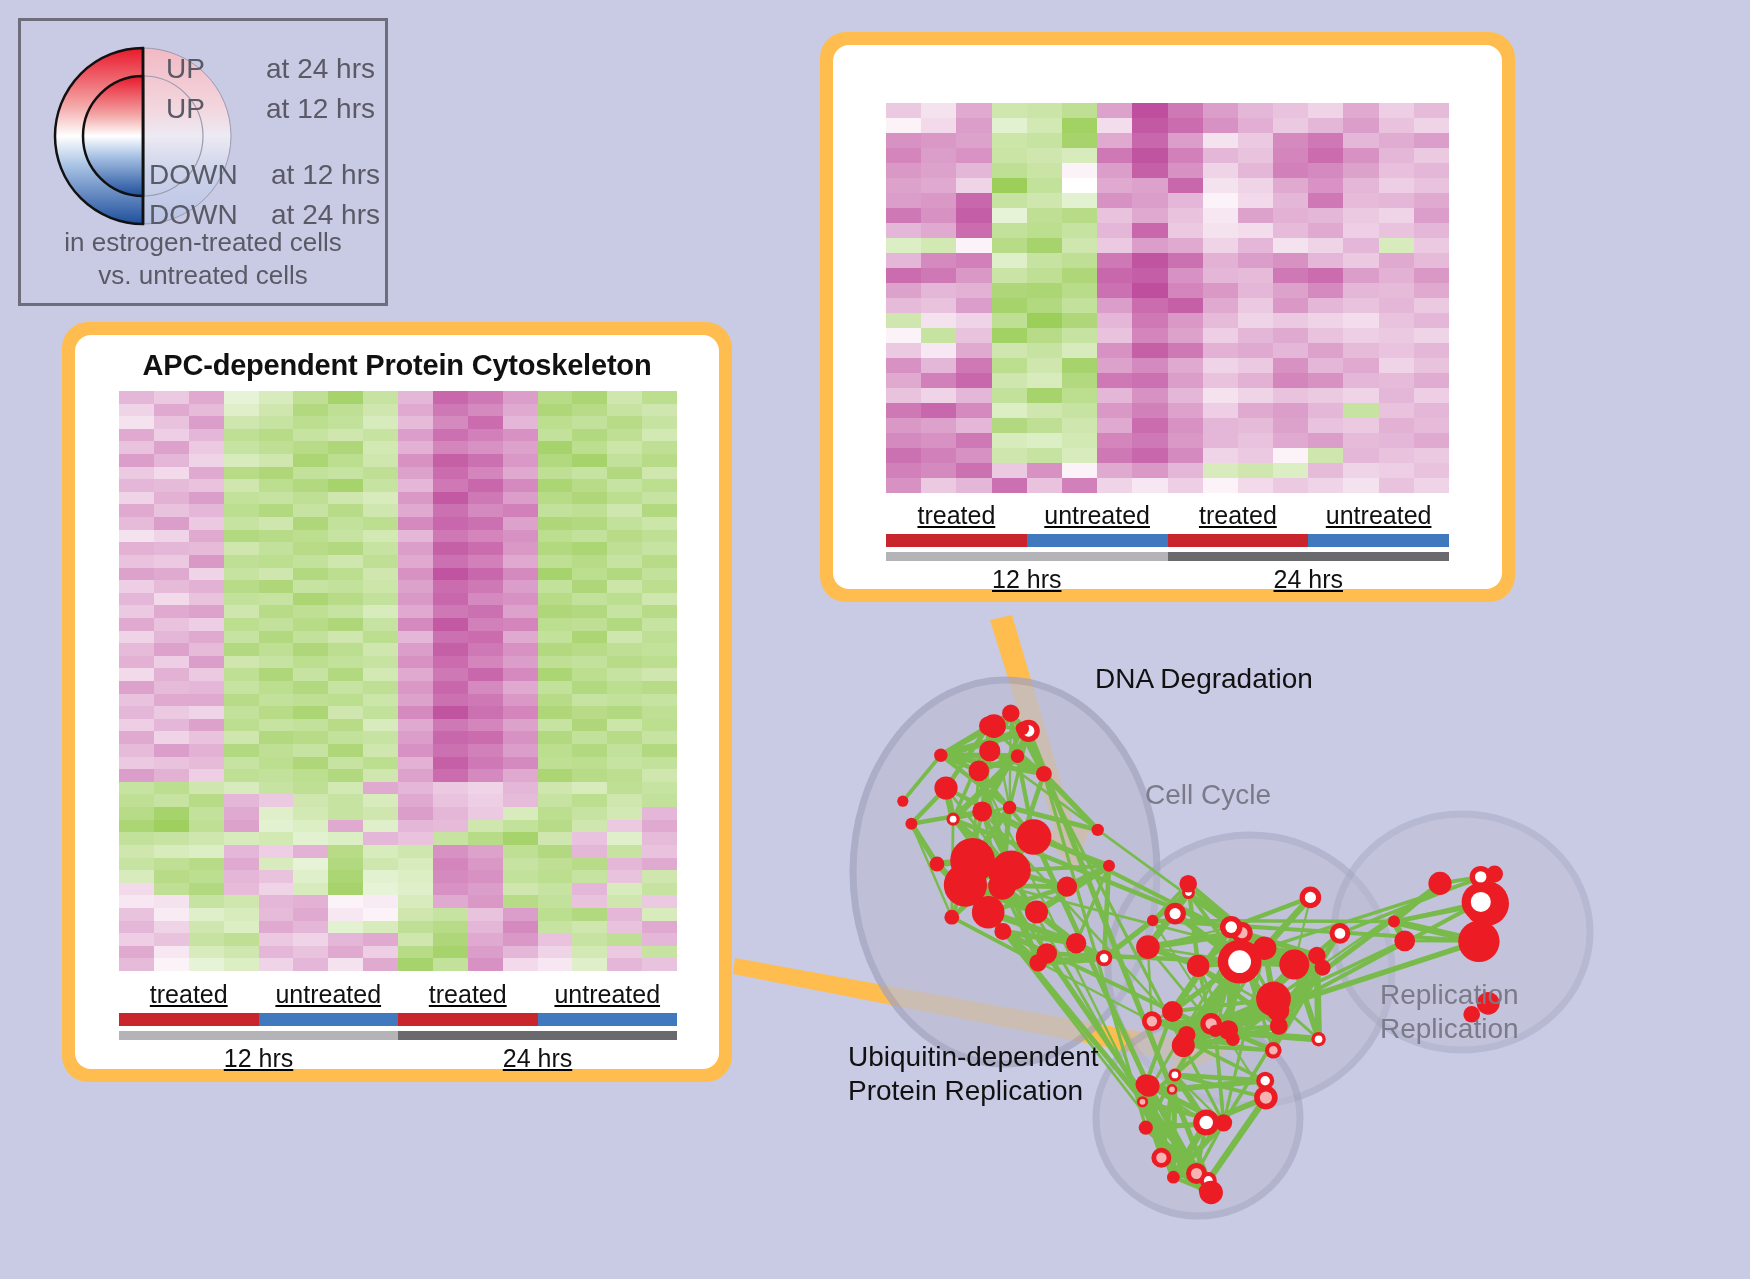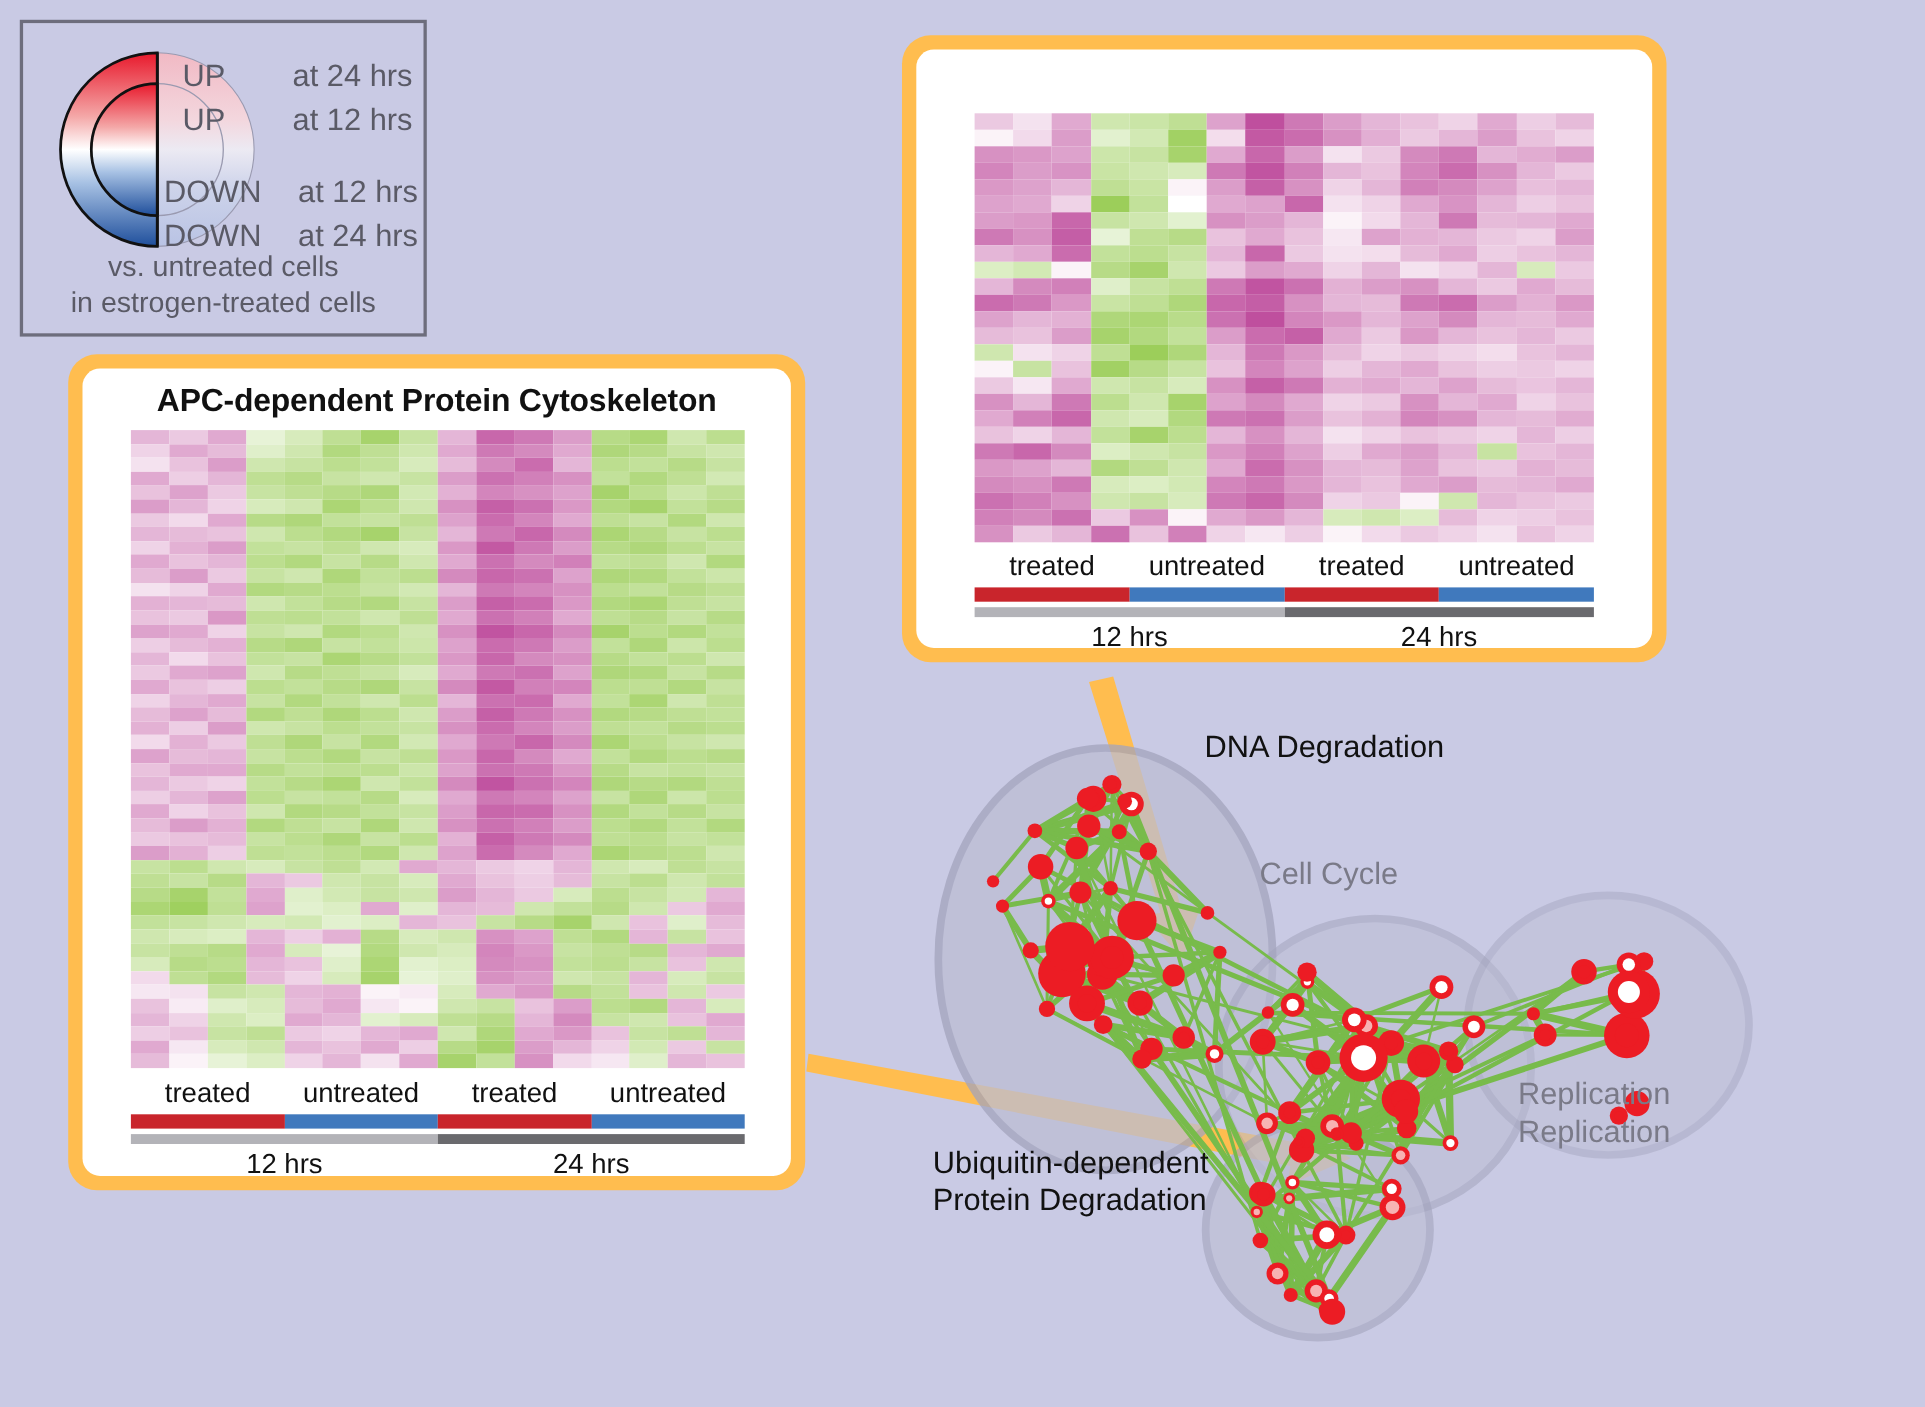--- a/index.html
+++ b/index.html
@@ -61,21 +61,21 @@
 
   
   #rep-panel { left:820px; top:32px; width:695px; height:570px; }
   #apc-panel { left:62px; top:322px; width:670px; height:760px; }
 
   .hm-wrap { position:absolute; }
   .hm { display:grid; width:100%; height:100%; }
   .hm i { display:block; }
 
   
-  .axis { position:absolute; }
+  .axis { position:absolute;text-decoration:underline; }
   .axis-labels { display:grid; grid-template-columns:repeat(4,1fr); }
   .axis-labels span { text-align:center; font-size:25px; color:#111; }
   .tx-bar { display:grid; grid-template-columns:repeat(4,1fr); height:13px; margin-top:4px; }
   .time-bar { display:grid; grid-template-columns:repeat(2,1fr); height:9px; margin-top:5px; }
   .time-labels { display:grid; grid-template-columns:repeat(2,1fr); margin-top:4px; }
   .time-labels span { text-align:center; font-size:25px; color:#111; }
 
   
   #network { position:absolute; left:790px; top:600px; width:960px; height:679px; }
   #network svg { position:absolute; inset:0; width:100%; height:100%; }
@@ -127,22 +127,22 @@
     <div class="legend-line" style="left:145px; top:72px;">UP</div>
     <div class="legend-line" style="left:245px; top:72px;">at 12 hrs</div>
 
     <div class="legend-line" style="left:128px; top:138px;">DOWN</div>
     <div class="legend-line" style="left:250px; top:138px;">at 12 hrs</div>
 
     <div class="legend-line" style="left:128px; top:178px;">DOWN</div>
     <div class="legend-line" style="left:250px; top:178px;">at 24 hrs</div>
 
     <div class="legend-foot">
+      <div>in estrogen-treated cells</div>
       <div>vs. untreated cells</div>
-      <div>in estrogen-treated cells</div>
     </div>
   </div>
 
 
   <div class="panel" id="rep-panel">
     <div class="panel-inner">
       <div class="hm-wrap" id="rep-hm-wrap" style="left:53px; top:58px; right:53px; height:390px;">
         <div class="hm" id="rep-hm" style="grid-template-columns: repeat(16, 1fr); grid-template-rows: repeat(26, 1fr);">
             <i style="background:rgb(235,201,225)"></i>
             <i style="background:rgb(244,226,239)"></i>
@@ -1810,17 +1810,17 @@
     </svg>
 
     <div class="net-label dark" style="left:305px; top:62px;">DNA Degradation</div>
     <div class="net-label" style="left:355px; top:178px;">Cell Cycle</div>
     <div class="net-label" style="left:590px; top:378px;">
       <div>Replication</div>
       <div>Replication</div>
     </div>
     <div class="net-label dark" style="left:58px; top:440px;">
       <div>Ubiquitin-dependent</div>
-      <div>Protein Degradation</div>
+      <div>Protein Replication</div>
     </div>
   </div>
 
 </div>
 
 </body></html>

